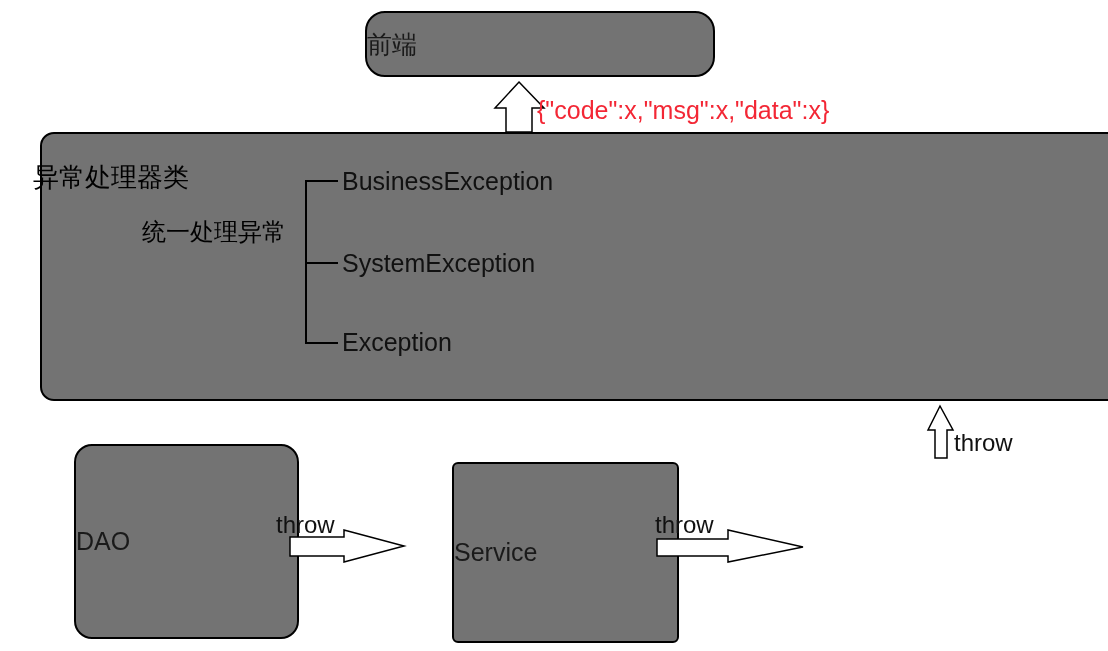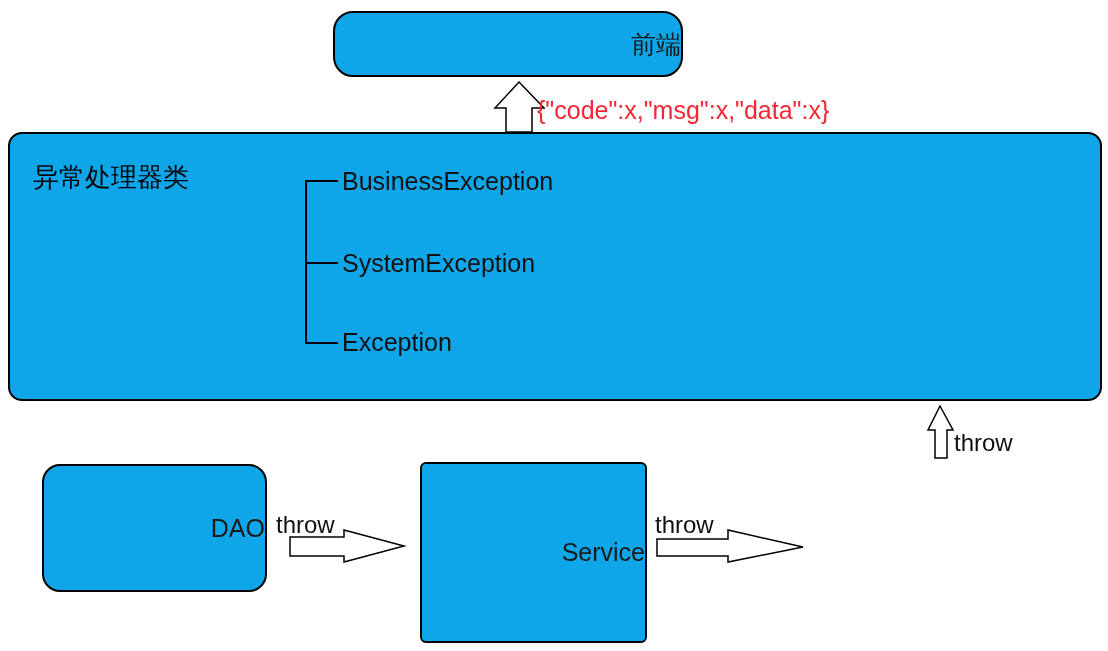--- a/index.html
+++ b/index.html
@@ -12,45 +12,46 @@
     width: 1108px;
     height: 651px;
     background: #ffffff;
     font-family: "Liberation Sans", "DejaVu Sans", sans-serif;
     color: #000000;
     overflow: hidden;
   }
   .node {
     position: absolute;
     border: 2px solid #000000;
-    background: #0ea5e9;
+    background: #737373;
     display: flex;
     align-items: center;
-    justify-content: flex-end;
+    justify-content: flex-start;
     box-sizing: border-box;
+    margin-left: 32px;
   }
   .node-label {
     font-size: 25px;
     color: #1a1a1a;
     white-space: nowrap;
   }
   .frontend-box {
     left: 333px; top: 11px;
     width: 350px; height: 66px;
     border-radius: 20px;
   }
   .handler-box {
     left: 8px; top: 132px;
     width: 1094px; height: 269px;
     border-radius: 14px;
   }
   .layer-box {
     border-radius: 18px;
   }
-  .dao-box        { left: 42px;  top: 464px; width: 225px; height: 128px; }
+  .dao-box        { left: 42px;  top: 444px; width: 225px; height: 195px; }
   .service-box    { left: 420px; top: 462px; width: 227px; height: 181px; border-radius: 6px; }
   .controller-box { left: 828px; top: 463px; width: 227px; height: 180px; }
 
   .handler-title {
     position: absolute;
     left: 33px; top: 160px;
     font-size: 26px;
     white-space: nowrap;
   }
   .handler-subtitle {
@@ -120,20 +121,21 @@
   </div>
 
   <svg class="arrow-svg arrow-up-frontend" width="60" height="57" viewBox="0 0 60 57">
     <polygon points="29,4 54,30 42,30 42,54 16,54 16,30 5,30"></polygon>
   </svg>
 
   <div class="annotation">{"code":x,"msg":x,"data":x}</div>
 
   <div class="node handler-box"></div>
   <div class="handler-title">异常处理器类</div>
+  <div class="handler-subtitle">统一处理异常</div>
 
   <div class="bracket-line bracket-v"></div>
   <div class="bracket-line bracket-t1"></div>
   <div class="bracket-line bracket-t2"></div>
   <div class="bracket-line bracket-t3"></div>
 
   <div class="exception-label exc-1">SystemException</div>
   <div class="exception-label exc-0">BusinessException</div>
   <div class="exception-label exc-2">Exception</div>
 

